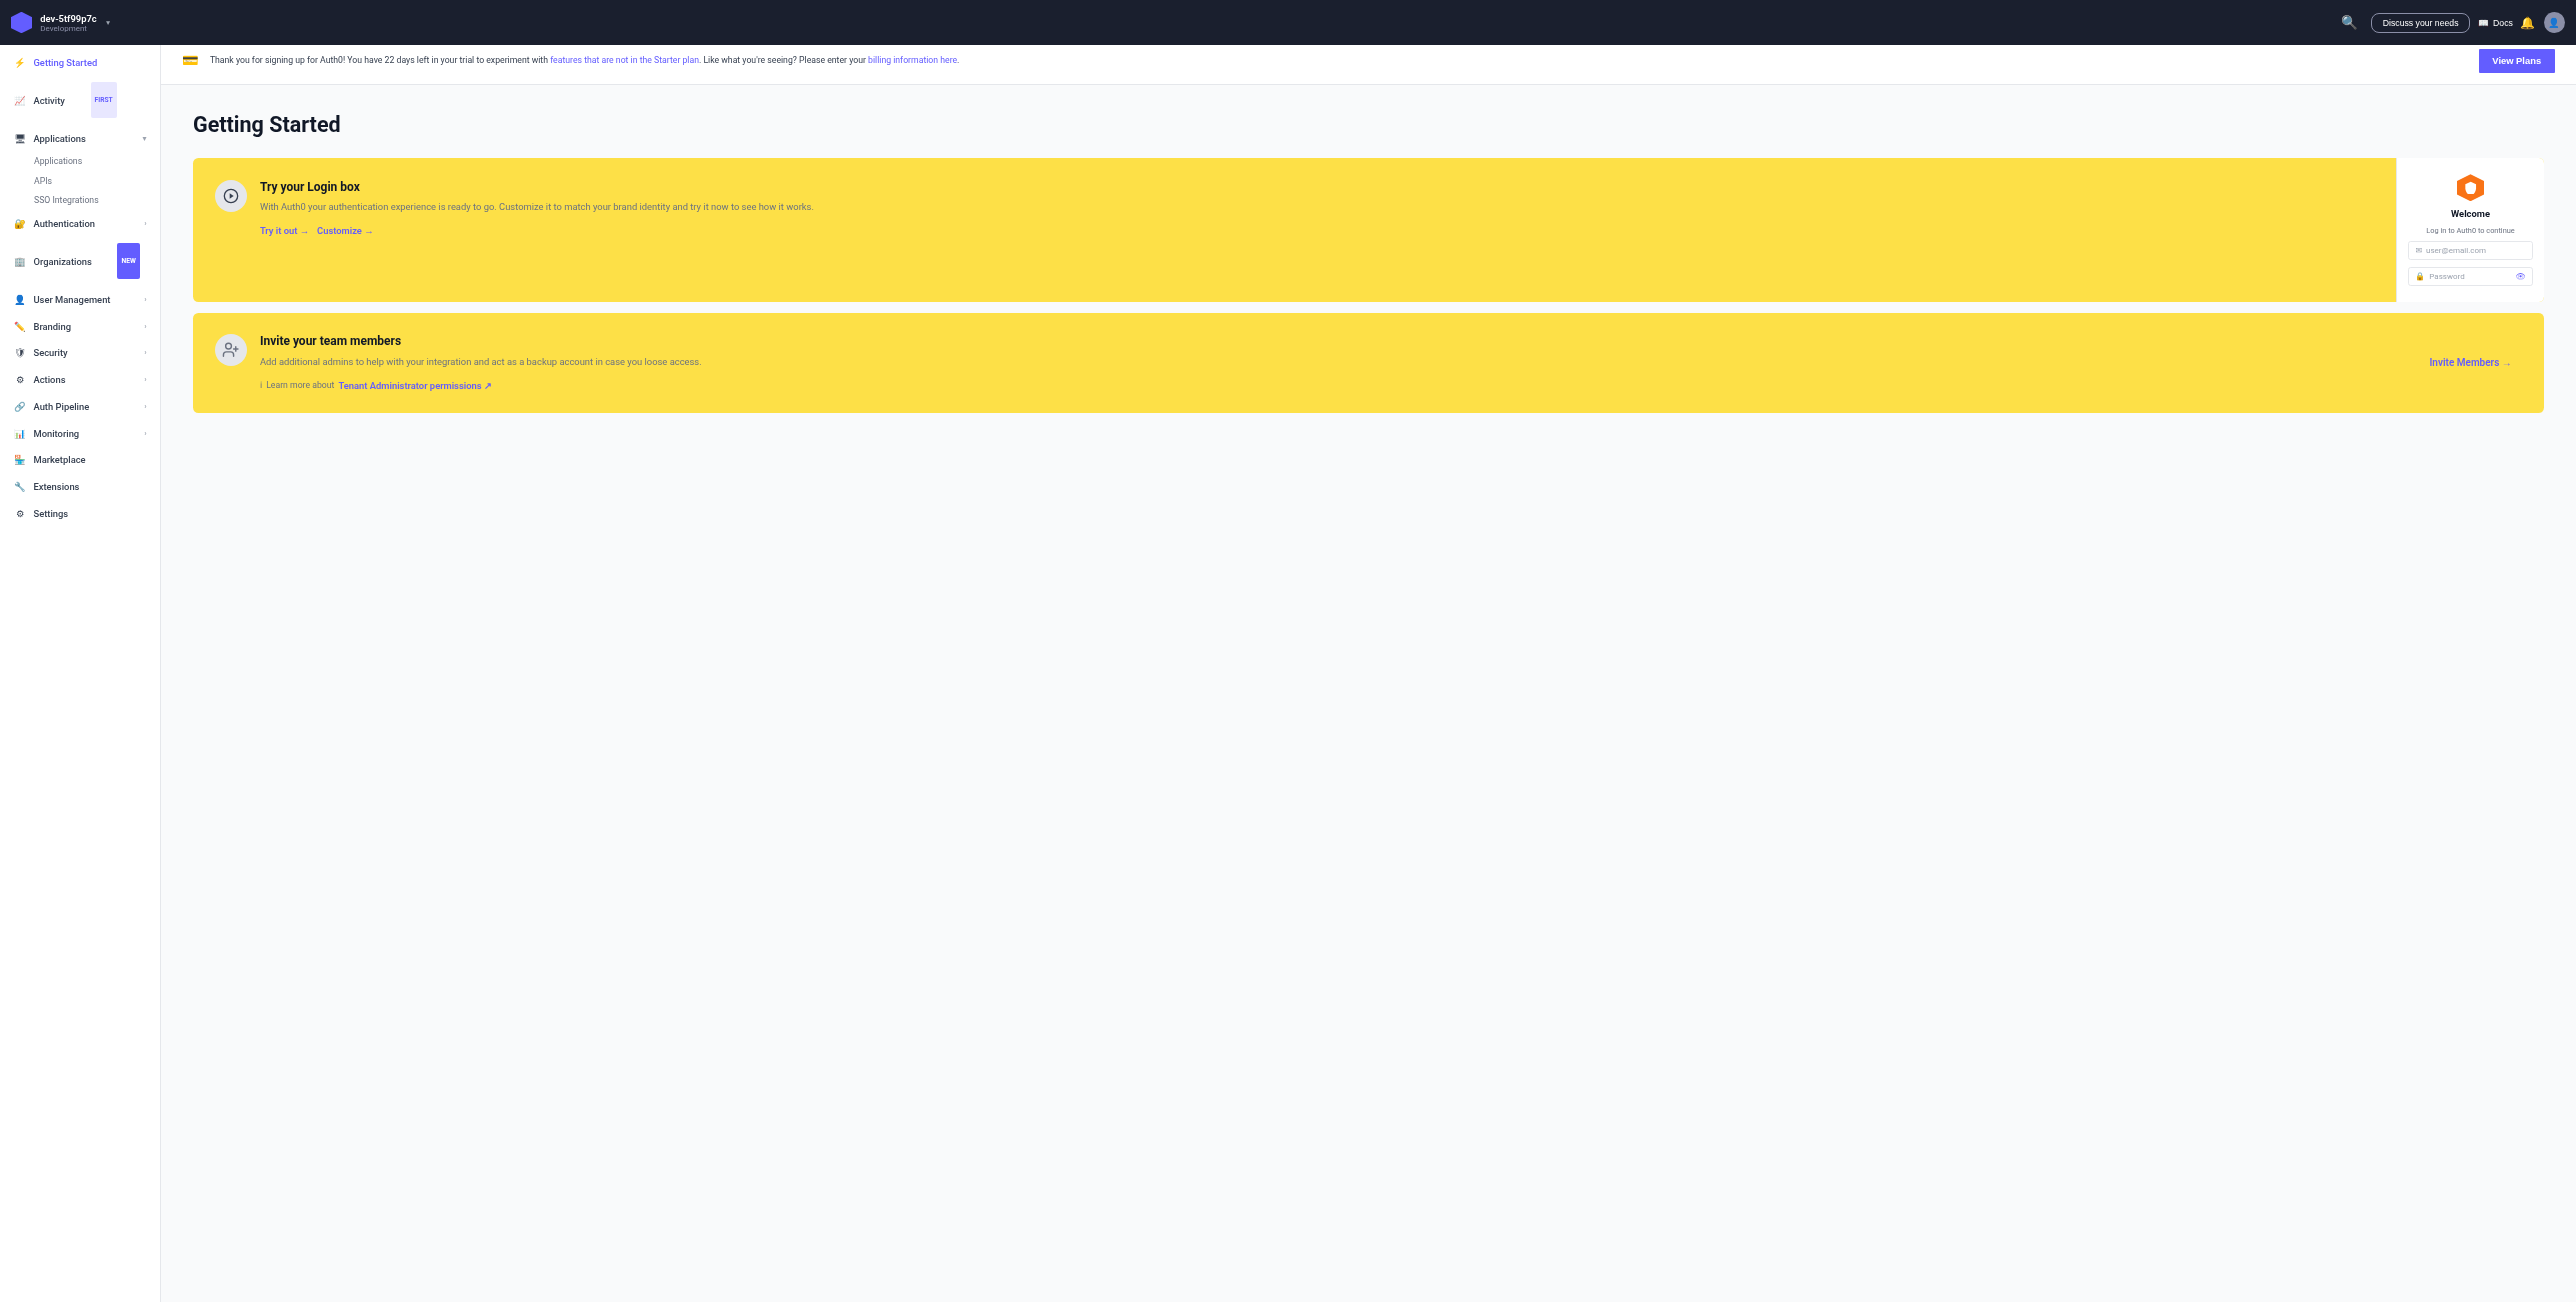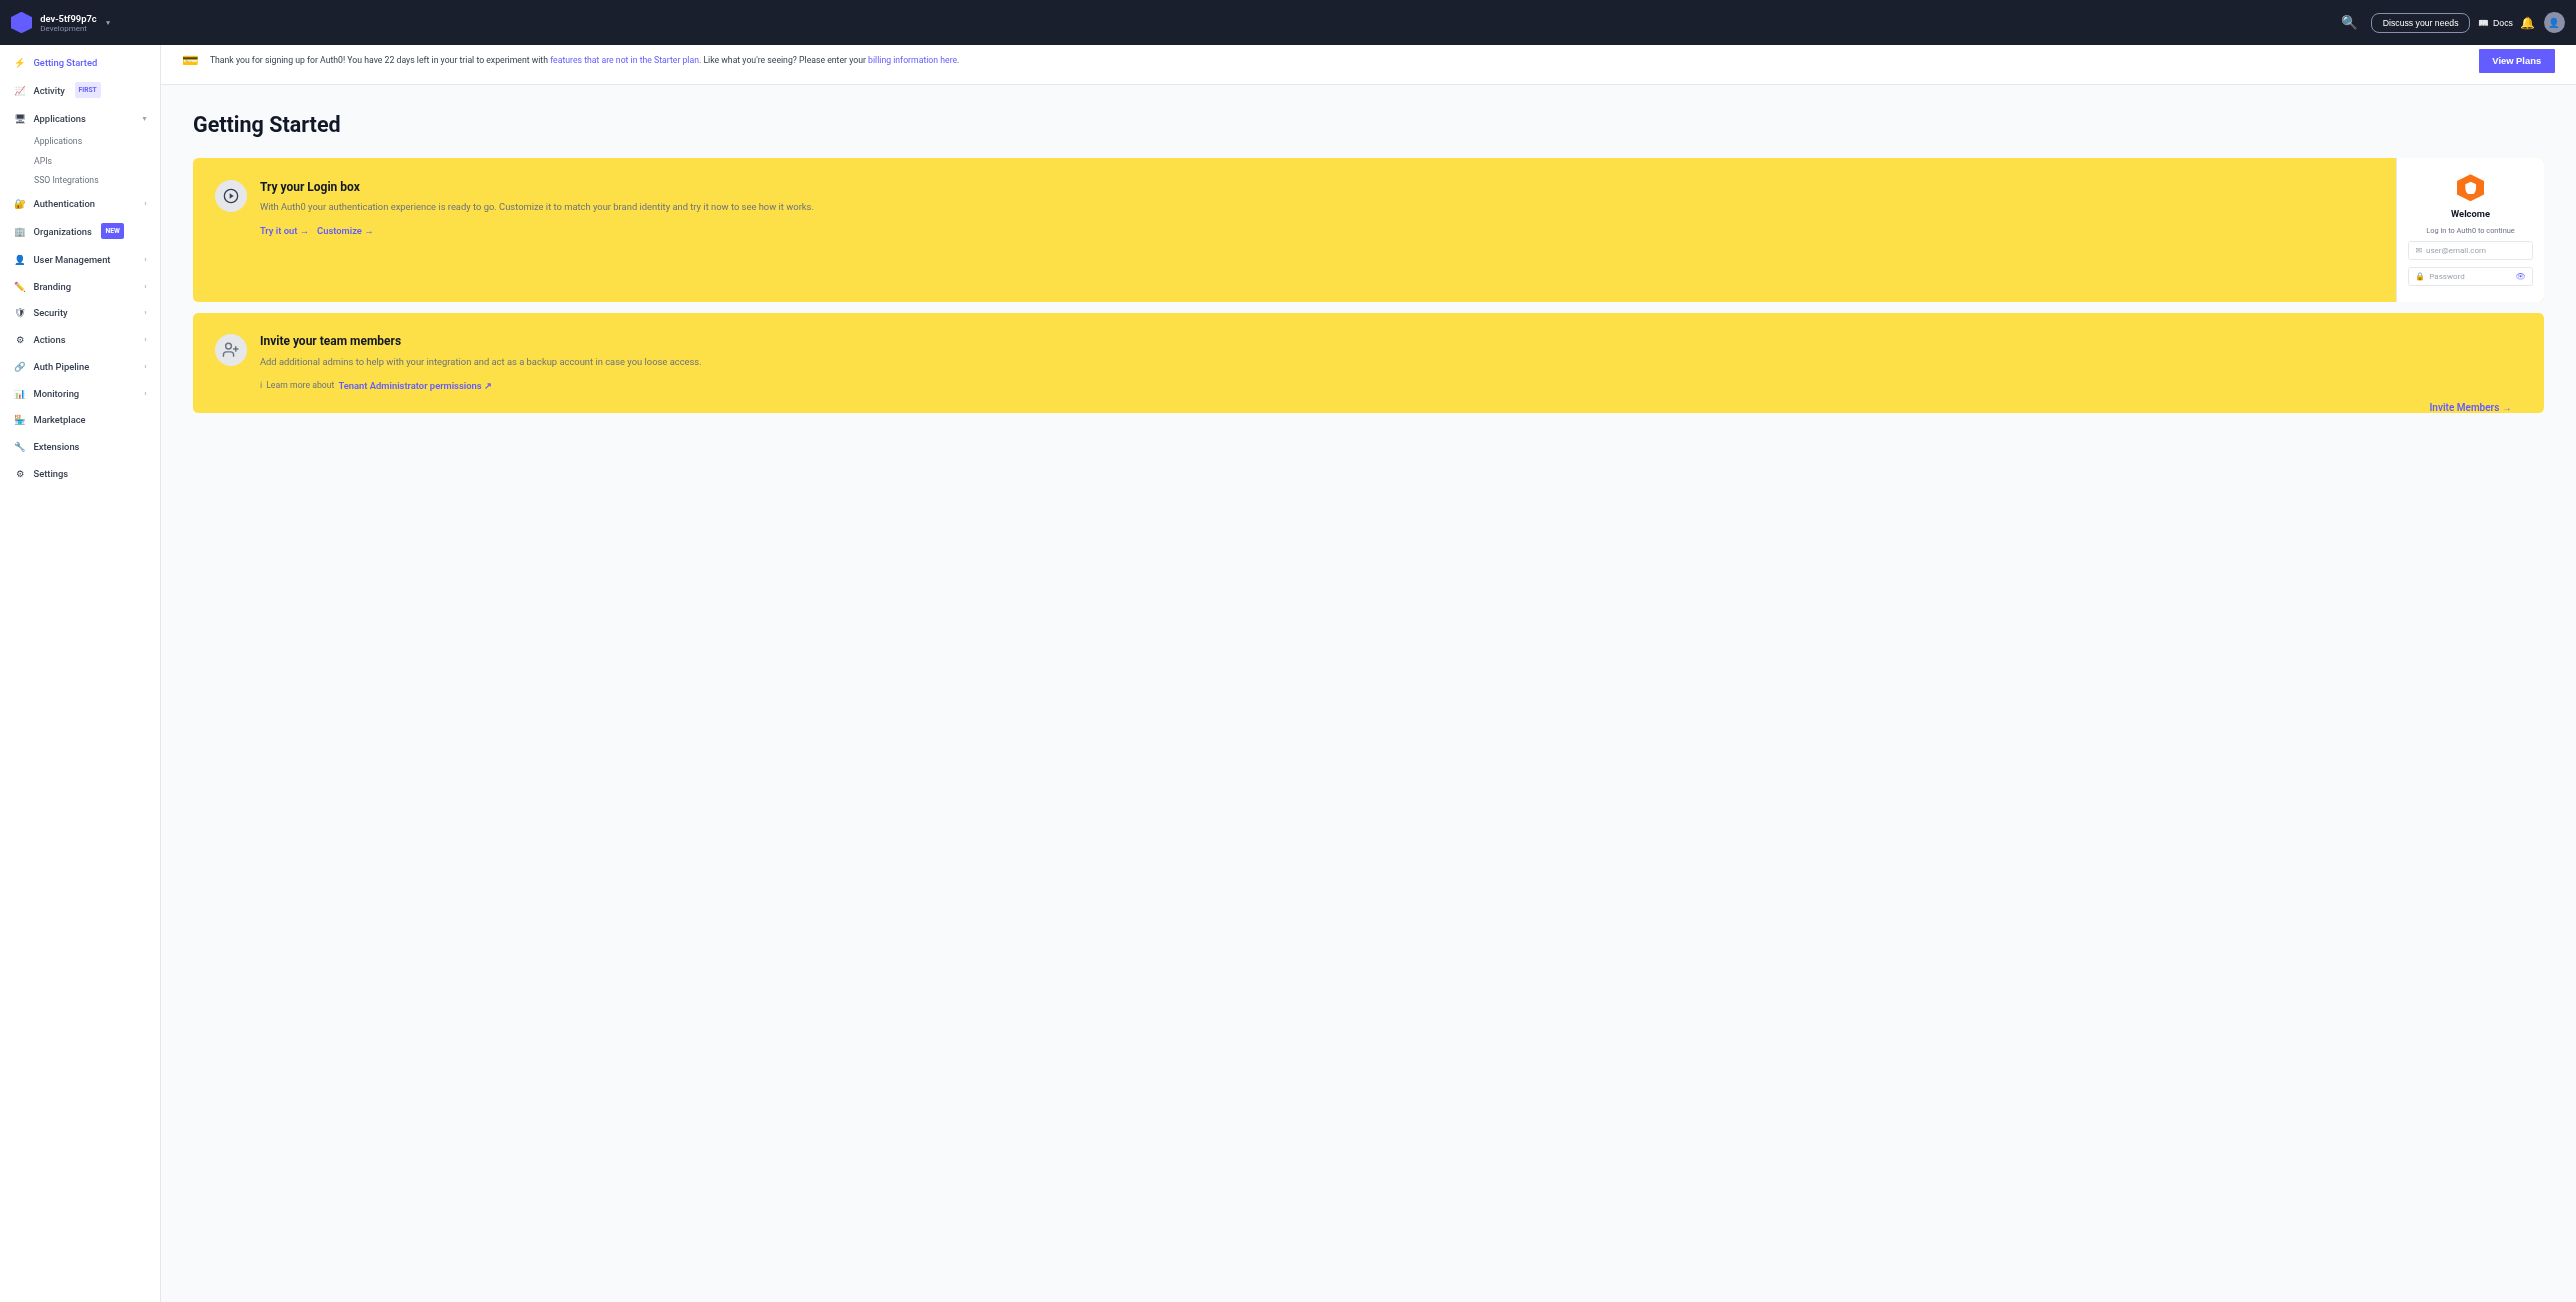--- a/index.html
+++ b/index.html
@@ -79,23 +79,23 @@
       gap: 6.7px;
       position: relative;
       text-decoration: none;
     }
     .sidebar-item.active { color: #635dff; }
     .sidebar-item .icon { width: 13.4px; height: 13.4px; display: flex; align-items: center; justify-content: center; flex-shrink: 0; }
     .sidebar-item .chevron { margin-left: auto; color: #9ca3af; font-size: 8px; }
     .sidebar-badge {
       font-size: 6.7px;
       font-weight: 700;
-      padding: 4px 4px;
+      padding: 14px 4px;
       border-radius: 2px;
-      margin-left: 3px;
+      margin-left: 19px;
     }
     .badge-first { background: #e8e7ff; color: #635dff; }
     .badge-new { background: #635dff; color: #fff; }
 
     .sidebar-sub {
       padding-left: 34px;
     }
     .sidebar-sub-item {
       display: block;
       padding: 4.7px 13.4px 4.7px 0;
@@ -206,21 +206,21 @@
       font-size: 8px;
       color: #9ca3af;
       display: flex;
       align-items: center;
       gap: 4px;
     }
 
     
     .invite-right {
       display: flex;
-      align-items: flex-end;
+      align-items: center;
       padding: 0 21.5px;
     }
 
     
     .learn-more {
       display: flex; align-items: center; gap: 4px; font-size: 8.7px; color: #6b7280;
     }
     .tenant-chevron { color: #9ca3af; font-size: 6.7px; }
   </style>
 </head>

